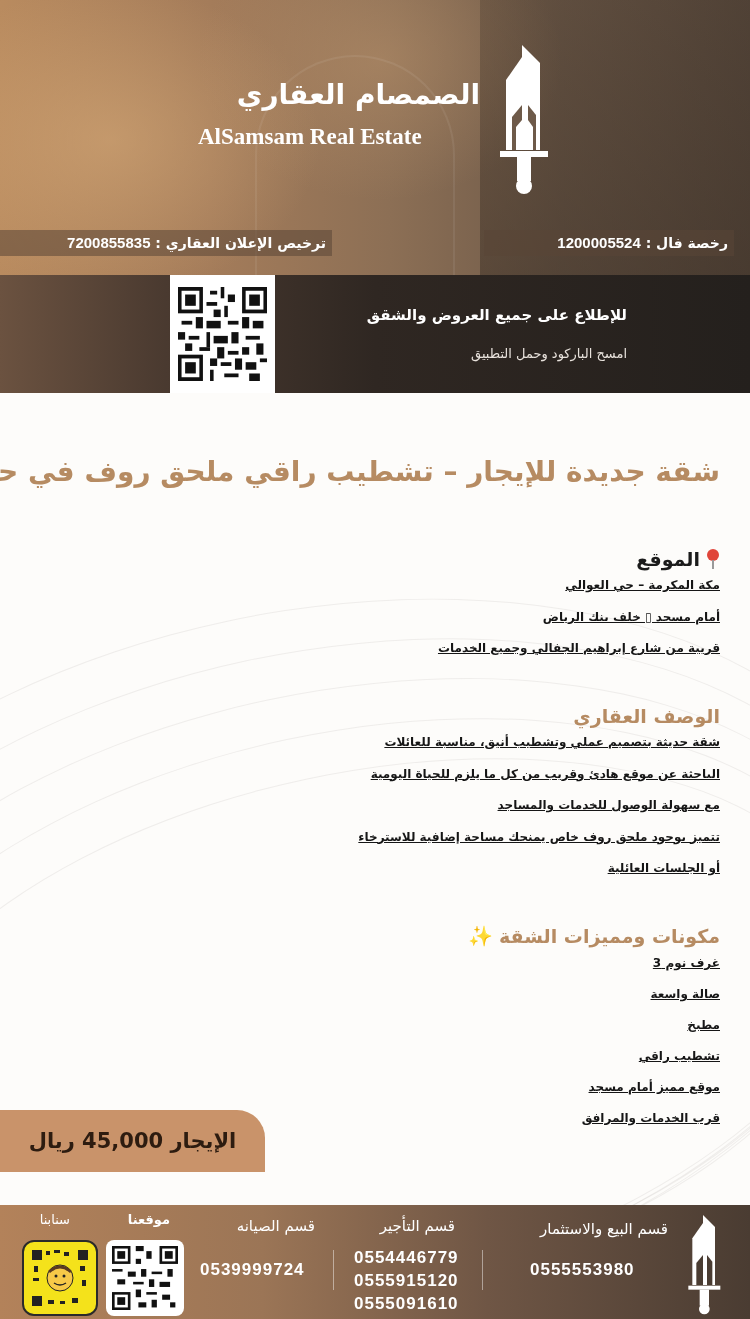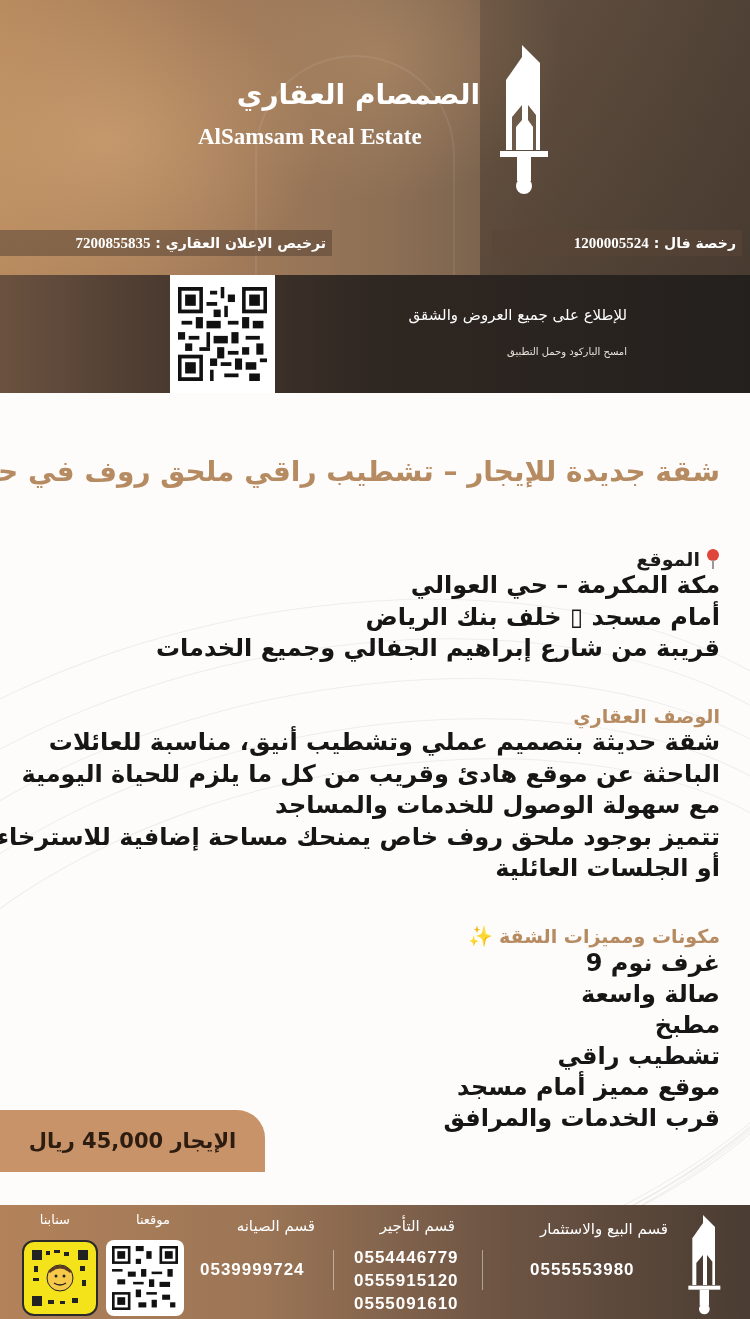--- a/index.html
+++ b/index.html
@@ -35,39 +35,39 @@
     font-family: Liberation Serif, serif;
   }
   .logo-big { position: absolute; left: 500px; top: 45px; width: 50px; height: 150px; }
 
   .license-bar {
     position: absolute; top: 230px; height: 26px; line-height: 26px;
     background: rgba(90,70,55,0.55); color: #fff; font-weight: bold; font-size: 14px;
     padding: 0 6px; direction: rtl;
   }
   .license-left { left: 0; width: 332px; }
-  .license-right { right: 8px; width: 250px; text-align: right; }
-  .license-bar .num { font-family: Liberation Serif, serif; letter-spacing: 1px; font-size: 15px; }
+  .license-right { right: 16px; width: 250px; text-align: right; }
+  .license-bar .num { font-family: Liberation Sans, sans-serif; letter-spacing: 1px; font-size: 15px; }
 
   
   .qr-band {
     position: absolute; left: 0; top: 275px; width: 750px; height: 118px;
     background: linear-gradient(90deg, #6b5240 0%, #4a3a30 22%, #2f2722 50%, #24201d 100%);
   }
   .qr-box {
     position: absolute; left: 170px; top: 275px; width: 105px; height: 118px;
     background: #ffffff; padding: 12px 8px;
   }
   .qr-band-title {
     position: absolute; right: 123px; top: 306px; color: #fff;
-    font-size: 15px; font-weight: normal; direction: rtl;
+    font-size: 15px; font-weight: bold; direction: rtl;
   }
   .qr-band-sub {
     position: absolute; right: 123px; top: 346px; color: #e8e2dc;
-    font-size: 10px; direction: rtl;
+    font-size: 13px; direction: rtl;
   }
 
   
   .content-bg {
     position: absolute; left: 0; top: 393px; width: 750px; height: 812px; overflow: hidden;
     background: #fdfcfa;
   }
   .content-bg .swirl {
     position: absolute; border-radius: 50%;
     border: 1px solid rgba(200,195,190,0.25);
@@ -77,21 +77,21 @@
     position: absolute; right: 30px; top: 455px; color: #b68b62;
     font-size: 28px; font-weight: bold; direction: rtl; white-space: nowrap;
   }
 
   .section { position: absolute; right: 30px; direction: rtl; }
   .sec-heading {
     color: #b68b62; font-size: 19px; font-weight: bold; white-space: nowrap;
     display: flex; align-items: center; gap: 6px;
   }
   .sec-heading.dark { color: #1b1b1b; }
-  .line { color: #161616; font-size: 24px; font-weight: bold; line-height: 31.5px; white-space: nowrap; }
+  .line { color: #161616; font-size: 12px; font-weight: bold; line-height: 31.5px; white-space: nowrap; text-decoration: underline; }
   .line.sm { line-height: 31px; }
 
   .loc { top: 548px; }
   .desc { top: 705px; }
   .features { top: 924px; }
 
   .pin-icon { display: inline-block; width: 14px; height: 20px; position: relative; }
   .pin-icon::before {
     content: ""; position: absolute; left: 1px; top: 0; width: 12px; height: 12px;
     border-radius: 50%; background: #e0453a;
@@ -239,21 +239,21 @@
   <div class="line">مع سهولة الوصول للخدمات والمساجد</div>
   <div class="line">تتميز بوجود ملحق روف خاص يمنحك مساحة إضافية للاسترخاء</div>
   <div class="line">أو الجلسات العائلية</div>
 </div>
 
 <div class="section features">
   <div class="sec-heading">
     <span>مكونات ومميزات الشقة</span>
     <span class="sparkle-icon">✨</span>
   </div>
-  <div class="line sm">غرف نوم 9</div>
+  <div class="line sm">غرف نوم 3</div>
   <div class="line sm">صالة واسعة</div>
   <div class="line sm">مطبخ</div>
   <div class="line sm">تشطيب راقي</div>
   <div class="line sm">موقع مميز أمام مسجد</div>
   <div class="line sm">قرب الخدمات والمرافق</div>
 </div>
 
 <div class="price-tag">الإيجار 45,000 ريال</div>
 
 <div class="footer"></div>
@@ -274,21 +274,21 @@
 
 <div class="ft-label" style="right:295px; top:1217px;">قسم التأجير</div>
 <div class="ft-num" style="left:354px; top:1248px;">0554446779</div>
 <div class="ft-num" style="left:354px; top:1271px;">0555915120</div>
 <div class="ft-num" style="left:354px; top:1294px;">0555091610</div>
 <div class="ft-divider" style="left:333px; top:1250px;"></div>
 
 <div class="ft-label" style="right:435px; top:1217px;">قسم الصيانه</div>
 <div class="ft-num" style="left:200px; top:1260px;">0539999724</div>
 
-<div class="ft-label" style="right:580px; top:1212px; font-size:13px;">موقعنا</div>
+<div class="ft-label" style="right:580px; top:1212px; font-size:13px;font-weight:bold;">موقعنا</div>
 <div class="site-qr">
   <svg width="66" height="64" viewBox="0 0 25 25" preserveAspectRatio="none">
     <rect width="25" height="25" fill="#fff"></rect>
     <rect x="0" y="0" width="7" height="7" fill="#111"></rect>
       <rect x="1" y="1" width="5" height="5" fill="#fff"></rect>
       <rect x="2" y="2" width="3" height="3" fill="#111"></rect>
     <rect x="18" y="0" width="7" height="7" fill="#111"></rect>
       <rect x="19" y="1" width="5" height="5" fill="#fff"></rect>
       <rect x="20" y="2" width="3" height="3" fill="#111"></rect>
     <rect x="0" y="18" width="7" height="7" fill="#111"></rect>

